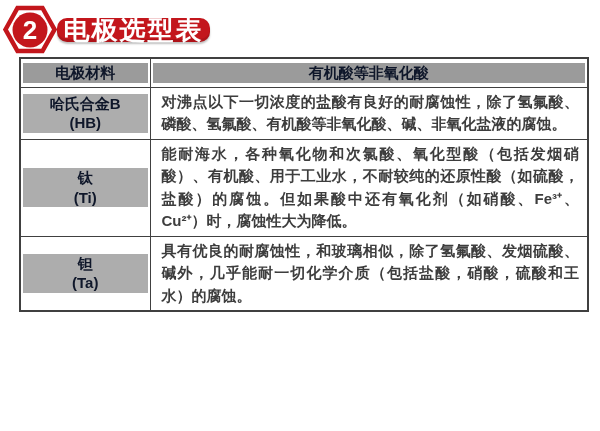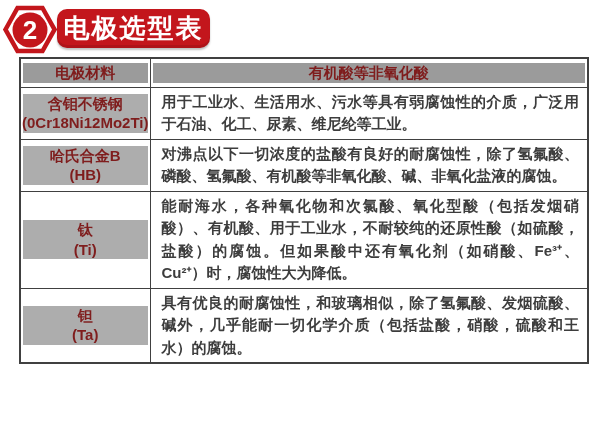--- a/index.html
+++ b/index.html
@@ -15,42 +15,42 @@
   .badge svg{position:absolute;left:0;top:0;width:100%;height:100%;}
   .badge-circle{
     position:absolute;left:50%;top:50%;transform:translate(-50%,-50%);
     width:35px;height:35px;border-radius:50%;
     background:var(--accent-red,#c3161c);
     color:#fff;font-size:26px;font-weight:bold;
     display:flex;align-items:center;justify-content:center;
     line-height:1;
   }
   .banner{
-    position:absolute;left:57px;top:9px;
-    width:153px;height:39px;border-radius:10px;
+    position:absolute;left:57px;top:18px;
+    width:153px;height:24px;border-radius:10px;
     background:var(--accent-red,#c3161c);
     box-shadow:0 2px 2px rgba(0,0,0,0.25), inset 0 -3px 0 rgba(0,0,0,0.10);
     display:flex;align-items:center;justify-content:center;
     color:#ffffff;font-size:26px;font-weight:bold;letter-spacing:2px;
   }
   table.etable{
     position:absolute;left:19px;top:57px;
     width:570px;border-collapse:collapse;table-layout:fixed;
     border:2px solid var(--border-dark,#404040);
   }
   .etable th,.etable td{
     border:1px solid var(--border-dark,#404040);
     padding:2px;vertical-align:middle;
     overflow:hidden;
   }
   .etable col.c1{width:130px;}
   .fill{
     height:100%;width:100%;
     display:flex;flex-direction:column;align-items:center;justify-content:center;
-    color:#7f1d1d;font-weight:bold;font-size:15px;line-height:1.3;
+    color:#0f172a;font-weight:bold;font-size:15px;line-height:1.3;
     text-align:right;
   }
   thead .fill{background:var(--header-gray,#9b9b9b);}
   tbody .fill{background:var(--cell-gray,#adadad);}
   thead tr{height:29px;}
   tbody tr:nth-child(1){height:46px;}
   tbody tr:nth-child(2){height:48px;margin-top:40px;}
   tbody tr:nth-child(3){height:69px;}
   tbody tr:nth-child(4){height:73px;}
   tbody tr:nth-child(5){height:47px;}
@@ -93,31 +93,20 @@
       </th>
       <th>
         <div class="fill">有机酸等非氧化酸</div>
       </th>
     </tr>
   </thead>
   <tbody>
     <tr>
       <td>
         <div class="fill">
-          <span>含钼不锈钢</span>
-          <span>(0Cr18Ni12Mo2Ti)</span>
-        </div>
-      </td>
-      <td class="desc">
-        <div>用于工业水、生活用水、污水等具有弱腐蚀性的介质，广泛用于石油、化工、尿素、维尼纶等工业。</div>
-      </td>
-    </tr>
-    <tr>
-      <td>
-        <div class="fill">
           <span>哈氏合金B</span>
           <span>(HB)</span>
         </div>
       </td>
       <td class="desc">
         <div>对沸点以下一切浓度的盐酸有良好的耐腐蚀性，除了氢氟酸、磷酸、氢氟酸、有机酸等非氧化酸、碱、非氧化盐液的腐蚀。</div>
       </td>
     </tr>
     <tr>
       <td>

